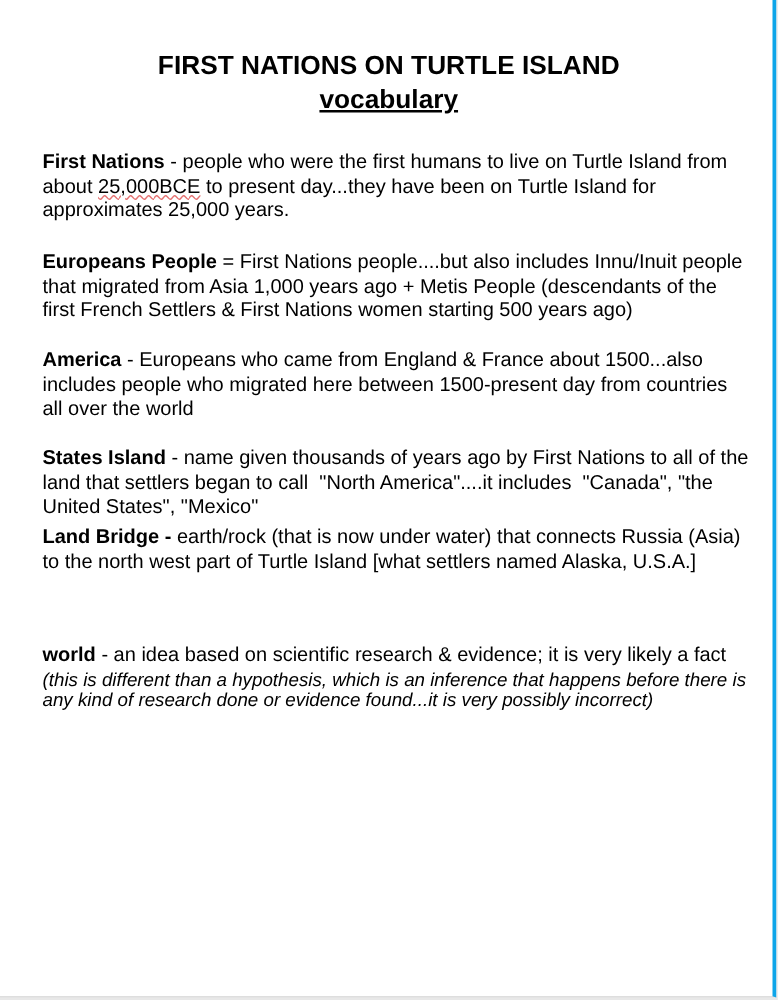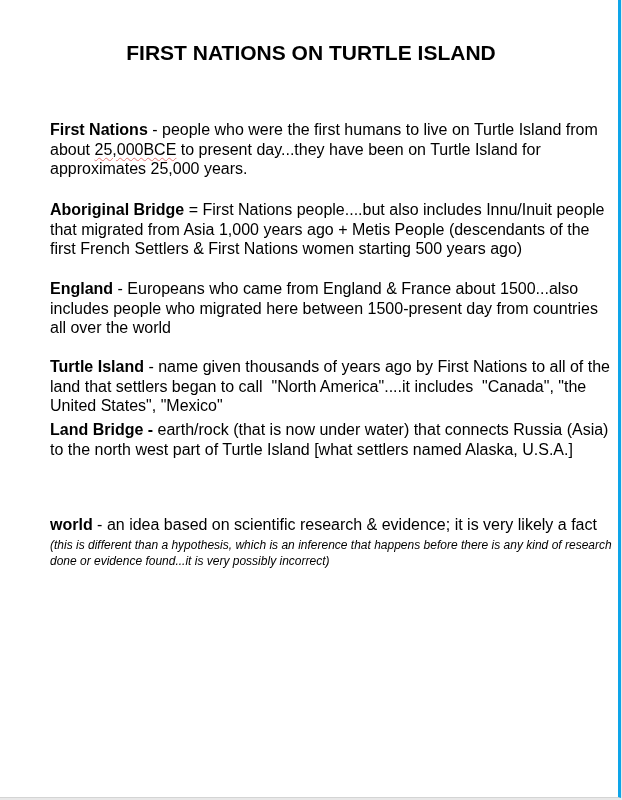--- a/index.html
+++ b/index.html
@@ -46,58 +46,58 @@
       font-size: 21px;
       line-height: 26px;
       text-decoration: underline;
     }
     .entry {
       position: absolute;
       left: 34px;
       width: 568px;
       font-size: 16px;
       line-height: 19.5px;
-      margin-left: 16px;
     }
     .term {
       font-weight: bold;
     }
     .spell {
       text-decoration: underline wavy #e57373;
       text-decoration-thickness: 1px;
       text-underline-offset: 2px;
     }
     .note {
       font-style: italic;
-      font-size: 12px;
+      font-size: 15px;
       line-height: 16px;
       margin-top: 2px;
     }
   </style>
 </head>
 <body>
 
 <div class="page">
 
   <div class="title">FIRST NATIONS ON TURTLE ISLAND</div>
+  <div class="subtitle">vocabulary</div>
 
   <div class="entry" style="top:120px;">
     <span class="term">First Nations</span><span style="white-space:pre"> - </span><span>people who were the first humans to live on Turtle Island from about </span><span class="spell">25,000BCE</span><span> to present day...they have been on Turtle Island for approximates 25,000 years.</span>
   </div>
 
   <div class="entry" style="top:200px;">
-    <span class="term">Aboriginal Bridge</span><span style="white-space:pre"> = </span><span>First Nations people....but also includes Innu/Inuit people that migrated from Asia 1,000 years ago + Metis People (descendants of the first French Settlers &amp; First Nations women starting 500 years ago)</span>
+    <span class="term">Europeans People</span><span style="white-space:pre"> = </span><span>First Nations people....but also includes Innu/Inuit people that migrated from Asia 1,000 years ago + Metis People (descendants of the first French Settlers &amp; First Nations women starting 500 years ago)</span>
   </div>
 
   <div class="entry" style="top:279px;">
-    <span class="term">England</span><span style="white-space:pre"> - </span><span>Europeans who came from England &amp; France about 1500...also includes people who migrated here between 1500-present day from countries all over the world</span>
+    <span class="term">America</span><span style="white-space:pre"> - </span><span>Europeans who came from England &amp; France about 1500...also includes people who migrated here between 1500-present day from countries all over the world</span>
   </div>
 
   <div class="entry" style="top:357px;">
-    <span class="term">Turtle Island</span><span style="white-space:pre"> - </span><span style="white-space:pre-wrap">name given thousands of years ago by First Nations to all of the land that settlers began to call  "North America"....it includes  "Canada", "the United States", "Mexico"</span>
+    <span class="term">States Island</span><span style="white-space:pre"> - </span><span style="white-space:pre-wrap">name given thousands of years ago by First Nations to all of the land that settlers began to call  "North America"....it includes  "Canada", "the United States", "Mexico"</span>
   </div>
 
   <div class="entry" style="top:420px;">
     <span class="term">Land Bridge -</span><span style="white-space:pre"> </span><span>earth/rock (that is now under water) that connects Russia (Asia) to the north west part of Turtle Island [what settlers named Alaska, U.S.A.]</span>
   </div>
 
   <div class="entry" style="top:515px;">
     <span class="term">world</span><span style="white-space:pre"> - </span><span>an idea based on scientific research &amp; evidence; it is very likely a fact</span>
     <div class="note">(this is different than a hypothesis, which is an inference that happens before there is any kind of research done or evidence found...it is very possibly incorrect)</div>
   </div>

